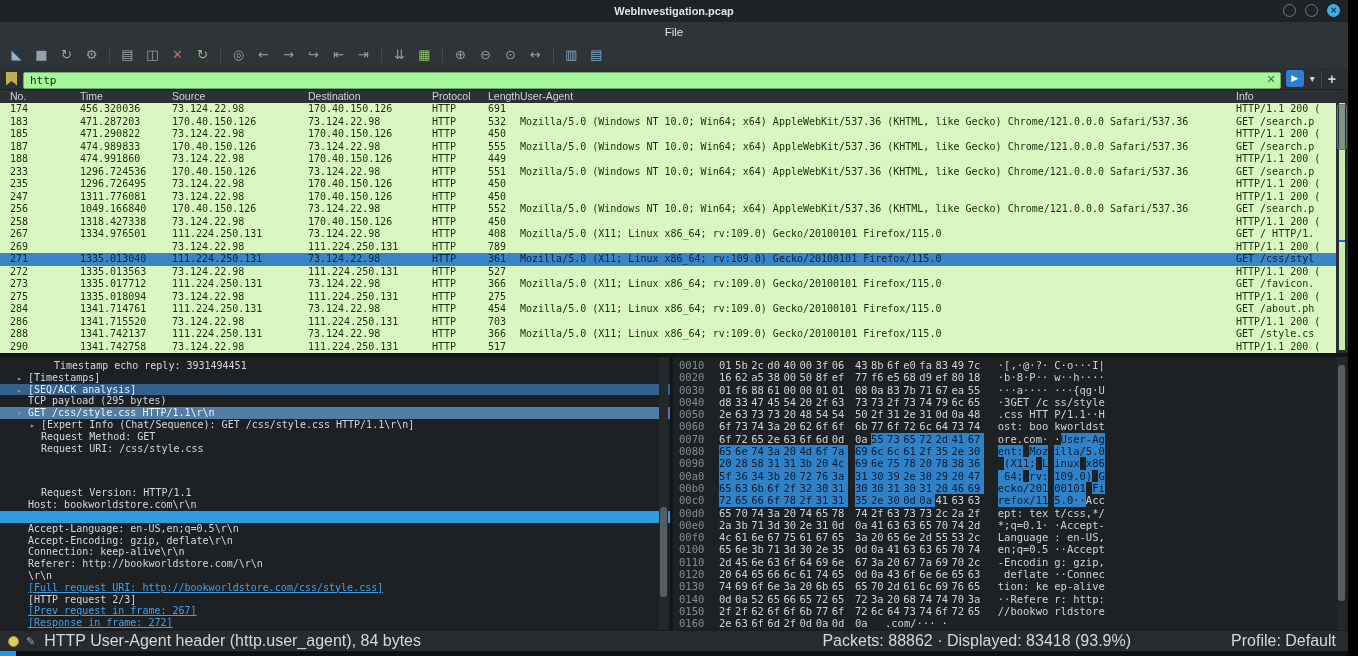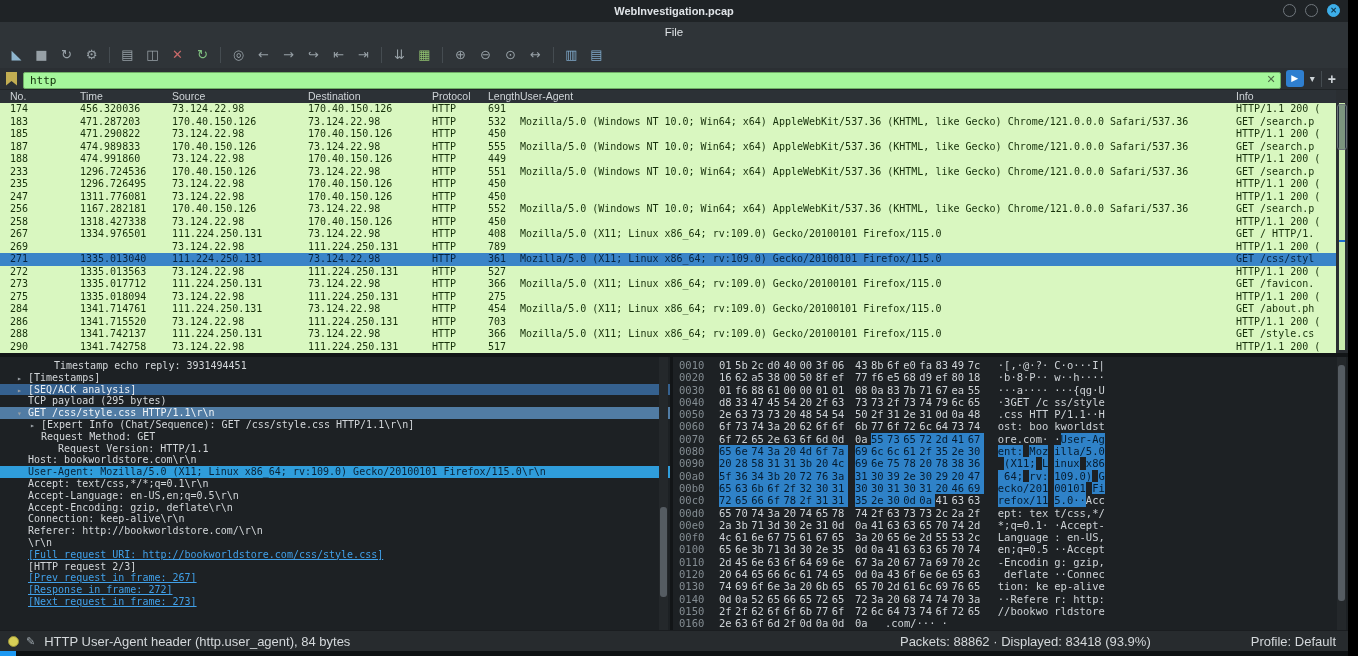--- a/index.html
+++ b/index.html
@@ -89,21 +89,21 @@
   .hl{background:#2f82c8;color:#061c30;}
   #hscroll{position:absolute;right:2px;top:357px;width:9px;height:273px;background:#24282b;}
   #hscroll .handle{position:absolute;left:1px;top:8px;width:7px;height:236px;background:#555c62;border-radius:3px;}
 
   
   #statusbar{position:absolute;left:0;top:630px;width:100%;height:21px;background:#272b2e;
     border-top:1px solid #1a1d20;display:flex;align-items:center;padding:0 8px;box-sizing:border-box;}
   #expert-dot{width:11px;height:11px;border-radius:50%;background:#d8cf56;border:1px solid #9a933a;
     box-sizing:border-box;margin-right:7px;}
   #comment-ic{color:#9aa3a9;font-size:11px;margin-right:9px;font-family:"DejaVu Sans",sans-serif;}
-  .sb-text{color:#d4d8db;font-size:13px;white-space:nowrap;}
+  .sb-text{color:#d4d8db;font-size:16px;white-space:nowrap;}
   #sb-packets{margin-left:auto;}
   #sb-profile{margin-left:100px;margin-right:4px;}
 
   
   #sliver{position:absolute;left:0;top:651px;width:100%;height:5px;background:#0e1113;}
   #sliver .blue{position:absolute;left:0;top:0;width:16px;height:5px;background:#1d99f3;}
 </style>
 </head>
 <body>
 
@@ -259,21 +259,21 @@
         <span class="pcell" style="left: 80px;">1311.776081</span>
         <span class="pcell" style="left: 172px;">73.124.22.98</span>
         <span class="pcell" style="left: 308px;">170.40.150.126</span>
         <span class="pcell" style="left: 432px;">HTTP</span>
         <span class="pcell" style="left: 488px;">450</span>
         <span class="pcell" style="left: 520px;"></span>
         <span class="pcell" style="left: 1236px;">HTTP/1.1 200 (</span>
       </div>
       <div class="prow" style="top: 100px;">
         <span class="pcell" style="left: 10px;">256</span>
-        <span class="pcell" style="left: 80px;">1167.282181</span>
+        <span class="pcell" style="left: 80px;">1049.166840</span>
         <span class="pcell" style="left: 172px;">170.40.150.126</span>
         <span class="pcell" style="left: 308px;">73.124.22.98</span>
         <span class="pcell" style="left: 432px;">HTTP</span>
         <span class="pcell" style="left: 488px;">552</span>
         <span class="pcell" style="left: 520px;">Mozilla/5.0 (Windows NT 10.0; Win64; x64) AppleWebKit/537.36 (KHTML, like Gecko) Chrome/121.0.0.0 Safari/537.36</span>
         <span class="pcell" style="left: 1236px;">GET /search.p</span>
       </div>
       <div class="prow" style="top: 112.5px;">
         <span class="pcell" style="left: 10px;">258</span>
         <span class="pcell" style="left: 80px;">1318.427338</span>
@@ -394,24 +394,24 @@
   <div id="splitter"></div>
 
   <div id="details">
       <div class="drow " style="padding-left: 43px;"><span class="darr">&nbsp;</span><span>Timestamp echo reply: 3931494451</span></div>
       <div class="drow " style="padding-left: 17px;"><span class="darr">▸</span><span>[Timestamps]</span></div>
       <div class="drow band" style="padding-left: 17px;"><span class="darr">▸</span><span>[SEQ/ACK analysis]</span></div>
       <div class="drow " style="padding-left: 17px;"><span class="darr">&nbsp;</span><span>TCP payload (295 bytes)</span></div>
       <div class="drow band2" style="padding-left: 17px;"><span class="darr">▾</span><span>GET /css/style.css HTTP/1.1\r\n</span></div>
       <div class="drow " style="padding-left: 30px;"><span class="darr">▸</span><span>[Expert Info (Chat/Sequence): GET /css/style.css HTTP/1.1\r\n]</span></div>
       <div class="drow " style="padding-left: 30px;"><span class="darr">&nbsp;</span><span>Request Method: GET</span></div>
-      <div class="drow " style="padding-left: 47px;"><span class="darr">&nbsp;</span><span>Request Version: HTTP/1.1</span></div>
+      <div class="drow " style="padding-left: 30px;"><span class="darr">&nbsp;</span><span>Request URI: /css/style.css</span></div>
+      <div class="drow " style="padding-left: 30px; margin-top: 33px;"><span class="darr">&nbsp;</span><span>Request Version: HTTP/1.1</span></div>
       <div class="drow " style="padding-left: 17px;"><span class="darr">&nbsp;</span><span>Host: bookworldstore.com\r\n</span></div>
-      <div class="drow seld" style="padding-left: 17px;"><span class="darr">&nbsp;</span><span>User-Agent: Mozilla/5.0 (X11; Linux x86_64; rv:109.0) Gecko/20100101 Firefox/115.0\r\n</span></div>
-      <div class="drow " style="padding-left: 17px;"><span class="darr">&nbsp;</span><span>Accept: text/css,*/*;q=0.1\r\n</span></div>
+      <div class="drow seld" style="padding-left: 17px;"><span class="darr">&nbsp;</span></div>
       <div class="drow " style="padding-left: 17px;"><span class="darr">&nbsp;</span><span>Accept-Language: en-US,en;q=0.5\r\n</span></div>
       <div class="drow " style="padding-left: 17px;"><span class="darr">&nbsp;</span><span>Accept-Encoding: gzip, deflate\r\n</span></div>
       <div class="drow " style="padding-left: 17px;"><span class="darr">&nbsp;</span><span>Connection: keep-alive\r\n</span></div>
       <div class="drow " style="padding-left: 17px;"><span class="darr">&nbsp;</span><span>Referer: http://bookworldstore.com/\r\n</span></div>
       <div class="drow " style="padding-left: 17px;"><span class="darr">&nbsp;</span><span>\r\n</span></div>
       <div class="drow link" style="padding-left: 17px;"><span class="darr">&nbsp;</span><span>[Full request URI: http://bookworldstore.com/css/style.css]</span></div>
       <div class="drow " style="padding-left: 17px;"><span class="darr">&nbsp;</span><span>[HTTP request 2/3]</span></div>
       <div class="drow link" style="padding-left: 17px;"><span class="darr">&nbsp;</span><span>[Prev request in frame: 267]</span></div>
       <div class="drow link" style="padding-left: 17px;"><span class="darr">&nbsp;</span><span>[Response in frame: 272]</span></div>
       <div class="drow link" style="padding-left: 17px;"><span class="darr">&nbsp;</span><span>[Next request in frame: 273]</span></div>

